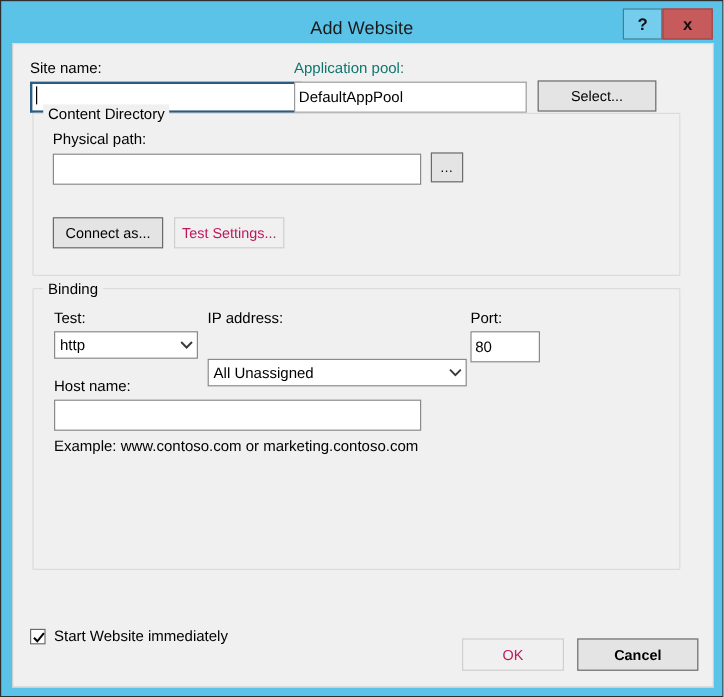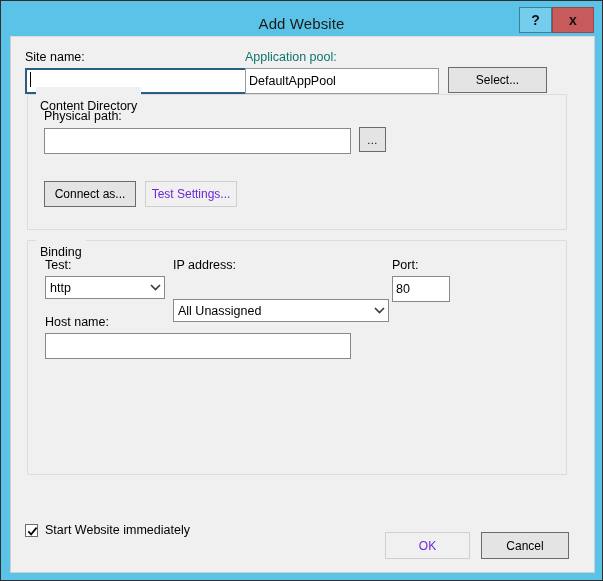--- a/index.html
+++ b/index.html
@@ -125,42 +125,42 @@
     border: 1px solid #6b6b6b;
     height: 25px;
     cursor: default;
     padding: 0 6px;
     white-space: nowrap;
     display: flex;
     align-items: center;
     justify-content: center;
   }
   .btn.disabled {
-    color: #6d28d9;
+    color: #be185d;
     background: #f0f0f0;
     border: 1px solid #cfcfcf;
   }
   .btn.small-ellipsis {
     font-size: 11px;
     letter-spacing: .5px;
     padding: 0;
   }
 
   
   .group {
     position: absolute;
     border: 1px solid #dcdcdc;
     border-radius: 1px;
   }
   .group-title {
     position: absolute;
     top: -8px;
     left: 8px;
     background: #f0f0f0;
-    padding: 12px 4px;
+    padding: 1px 4px;
     font-size: 12.5px;
     color: #000;
     white-space: nowrap;
   }
 
   
   .combo {
     position: relative;
     border: 1px solid #898989;
     background: #fff;
@@ -266,28 +266,29 @@
             </svg>
         </div>
       </div>
 
       <div class="lbl abs" style="left:364px; top:17px;">Port:</div>
       <input class="txt abs" style="left: 364px; top: 35px; width: 58px;" type="text" value="80">
 
       <div class="lbl abs" style="left:17px; top:74px;">Host name:</div>
       <input class="txt abs" style="left: 17px; top: 92px; width: 306px;" type="text" placeholder="">
 
+      <div class="lbl abs" style="left:17px; top:124px;">Example: www.contoso.com or marketing.contoso.com</div>
     </div>
 
     <div class="checkrow" style="left:14px; top:486px;">
       <span class="checkbox">
         <svg width="11" height="11" viewBox="0 0 11 11">
           <path d="M1.3 5.4 L4.1 8.4 L9.6 1.6" stroke="#000" stroke-width="1.7" fill="none"></path>
         </svg>
       </span>
       <span class="lbl">Start Website immediately</span>
     </div>
 
     <div class="btn abs disabled" style="left:374px; top:495px; width:85px; height:27px;">OK</div>
-    <div class="btn abs" style="left:470px; top:495px; width:88px; height:27px;">Cancel</div>
+    <div class="btn abs" style="left:470px; top:495px; width:101px; height:27px;font-weight:bold;">Cancel</div>
 
   </div>
 </div>
 
 </body></html>

